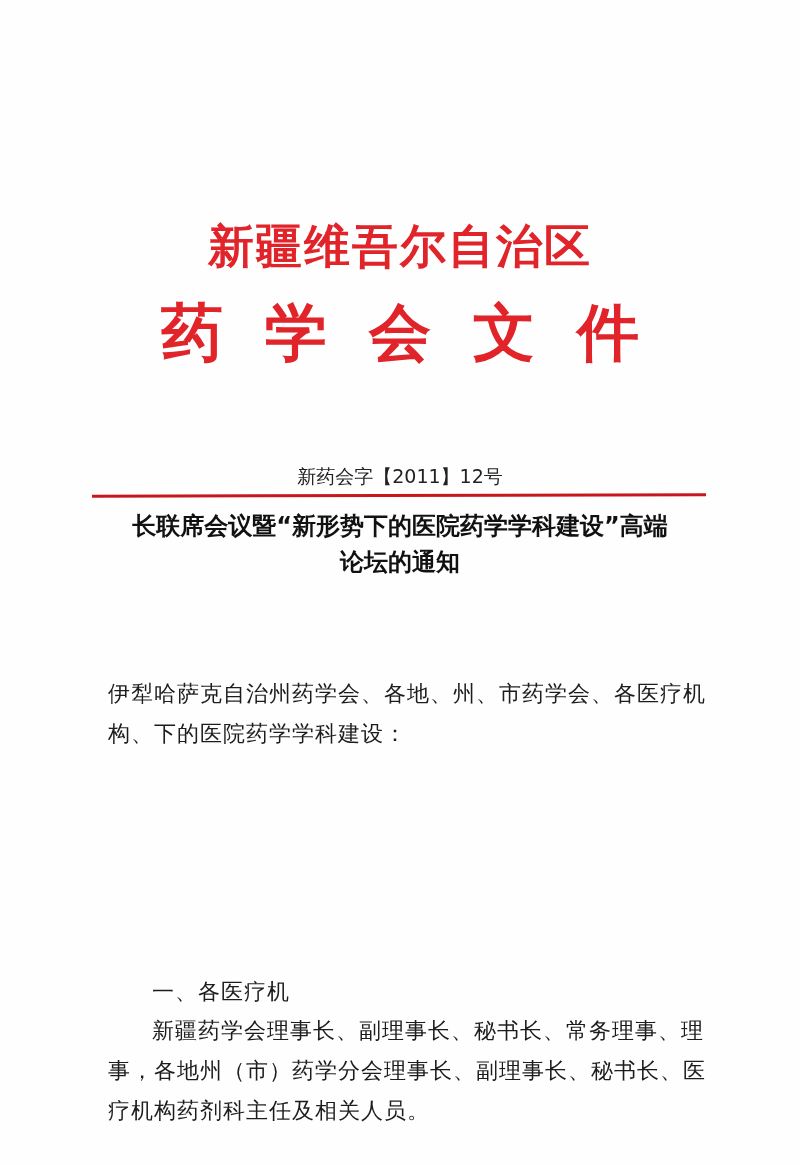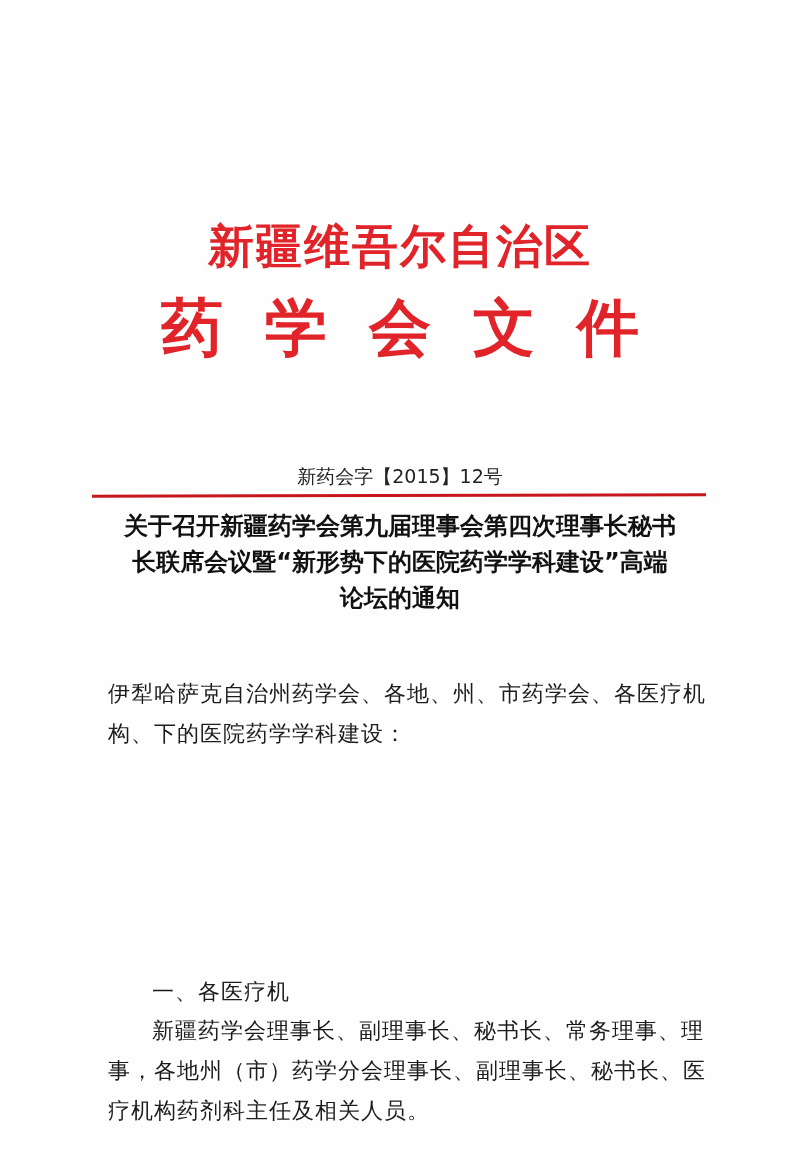--- a/index.html
+++ b/index.html
@@ -35,21 +35,21 @@
       letter-spacing: 2px;
       line-height: 60px;
     }
     .header-doc {
       position: absolute;
       top: 293px;
       left: 0;
       width: 800px;
       text-align: center;
       color: #e0242a;
-      font-family: Liberation Mono, monospace;
+      font-family: Liberation Serif, serif;
       font-weight: bold;
       font-size: 62px;
       letter-spacing: 42px;
       padding-left: 42px;
       box-sizing: border-box;
       line-height: 80px;
     }
     .doc-number {
       position: absolute;
       top: 462px;
@@ -102,26 +102,25 @@
     .indent { padding-left: 44px; }
   </style>
 </head>
 <body>
 
 <div class="page">
 
   <div class="header-org">新疆维吾尔自治区</div>
   <div class="header-doc">药学会文件</div>
 
-  <div class="doc-number">新药会字【2015】12号</div>
+  <div class="doc-number">新药会字【2011】12号</div>
 
   <div class="red-rule"></div>
 
   <div class="title">
-    <div>关于召开新疆药学会第九届理事会第四次理事长秘书</div>
     <div>长联席会议暨“新形势下的医院药学学科建设”高端</div>
     <div>论坛的通知</div>
   </div>
 
   <div class="body-text addressee">
     <div>伊犁哈萨克自治州药学会、各地、州、市药学会、各医疗机</div>
     <div>构、下的医院药学学科建设：</div>
   </div>
 
 

